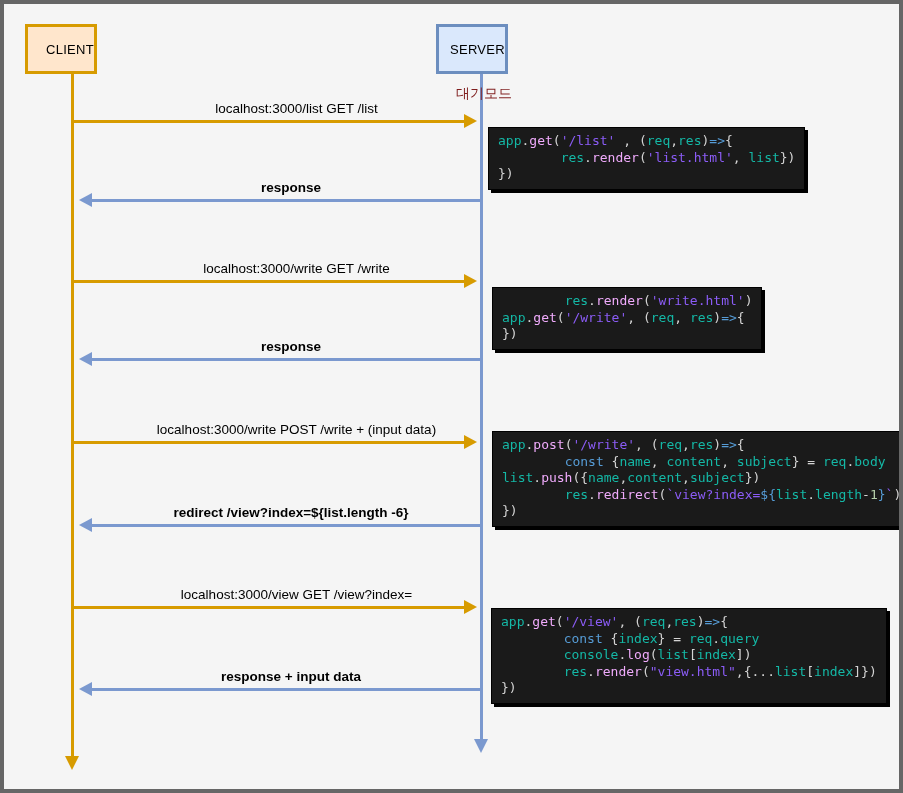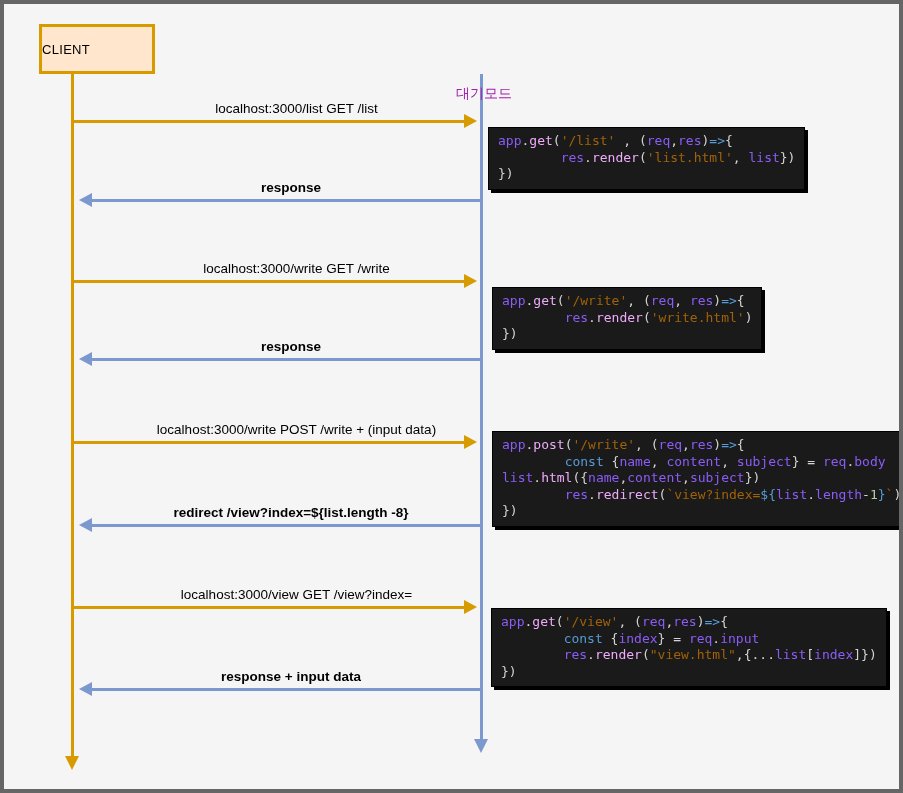--- a/index.html
+++ b/index.html
@@ -9,41 +9,40 @@
     box-sizing:border-box;
     background:#f5f5f5;
     border:4px solid #666666;
     overflow:hidden;
     font-family:"Liberation Sans", sans-serif;
   }
   
   .actor{
     position:absolute;
     box-sizing:border-box;
-    width:116px;height:50px;
-    display:flex;align-items:center;justify-content:flex-start;
+    width:72px;height:50px;
+    display:flex;align-items:center;justify-content:flex-end;
     font-size:13px;color:#000;
     letter-spacing:.3px;
-    margin-left:14px;
   }
   .actor.client{left:21px;top:20px;background:#ffe6cc;border:3px solid #d79b00;}
   .actor.server{left:432px;top:20px;background:#dae8fc;border:3px solid #6c8ebf;}
 
   
   .lifeline{position:absolute;width:3px;}
   .lifeline.client{left:67px;top:70px;height:684px;background:#d79b00;}
   .lifeline.server{left:476px;top:70px;height:666px;background:#7b99cf;}
   .lifehead{position:absolute;width:0;height:0;border-left:7px solid transparent;border-right:7px solid transparent;}
   .lifehead.client{left:61px;top:752px;border-top:14px solid #d79b00;}
   .lifehead.server{left:470px;top:735px;border-top:14px solid #7b99cf;}
 
   
   .standby{
     position:absolute;left:430px;top:81px;width:100px;
-    text-align:center;font-size:14px;color:#a21caf;
+    text-align:center;font-size:14px;color:#7f1d1d;
     background:transparent;
   }
 
   
   .msg{position:absolute;height:0;}
   .msg.right{left:68px;width:404px;}
   .msg.left{left:76px;width:402px;}
   .msg .line{position:absolute;top:-1.5px;height:3px;}
   .msg.right .line{left:0;right:11px;background:#d79b00;}
   .msg.left  .line{left:11px;right:0;background:#7b99cf;}
@@ -62,34 +61,37 @@
     position:absolute;
     background:#1a1a1a;
     border:1px solid #000;
     box-shadow:3px 3px 0 #000;
     padding:5px 9px 6px 9px;
     font-family:"DejaVu Sans Mono", monospace;
     font-size:13px;line-height:16.5px;
     color:#d4d4d4;
   }
   .cl{white-space:pre;}
-  .tk-v{color:#8b5cf6;}  
+  .tk-v{color:#14b8a6;}  
   .tk-f{color:#f0abfc;}  
-  .tk-s{color:#a16207;}  
+  .tk-s{color:#8b5cf6;}  
   .tk-k{color:#569cd6;}  
   .tk-p{color:#d4d4d4;}  
   .tk-n{color:#b5cea8;}  
 </style>
 </head>
 <body>
 
 <div class="canvas">
 
   <div class="actor client">
     <span>CLIENT</span>
+  </div>
+  <div class="actor server">
+    <span>SERVER</span>
   </div>
 
   <div class="lifeline client"></div>
   <div class="lifeline server"></div>
   <div class="lifehead client"></div>
   <div class="lifehead server"></div>
 
   <div class="standby">대기모드</div>
 
   <div class="msg right" style="top:117px">
@@ -116,21 +118,21 @@
     <div class="head"></div>
   </div>
 
   <div class="msg right" style="top:438px">
     <div class="mlabel">localhost:3000/write POST /write + (input data)</div>
     <div class="line"></div>
     <div class="head"></div>
   </div>
 
   <div class="msg left" style="top:521px">
-    <div class="mlabel">redirect /view?index=${list.length -8}</div>
+    <div class="mlabel">redirect /view?index=${list.length -6}</div>
     <div class="line"></div>
     <div class="head"></div>
   </div>
 
   <div class="msg right" style="top:603px">
     <div class="mlabel">localhost:3000/view GET /view?index=</div>
     <div class="line"></div>
     <div class="head"></div>
   </div>
 
@@ -139,31 +141,32 @@
     <div class="line"></div>
     <div class="head"></div>
   </div>
 
   <div class="code" style="left:484px;top:123px">
       <div class="cl"><span class="tk-v">app</span><span class="tk-p">.</span><span class="tk-f">get</span><span class="tk-p">(</span><span class="tk-s">'/list'</span><span class="tk-p"> , (</span><span class="tk-v">req</span><span class="tk-p">,</span><span class="tk-v">res</span><span class="tk-p">)</span><span class="tk-k">=&gt;</span><span class="tk-p">{</span></div>
       <div class="cl"><span class="tk-p">        </span><span class="tk-v">res</span><span class="tk-p">.</span><span class="tk-f">render</span><span class="tk-p">(</span><span class="tk-s">'list.html'</span><span class="tk-p">, </span><span class="tk-v">list</span><span class="tk-p">})</span></div>
       <div class="cl"><span class="tk-p">})</span></div>
     </div>
   <div class="code" style="left:488px;top:283px">
+      <div class="cl"><span class="tk-p">        </span><span class="tk-v">res</span><span class="tk-p">.</span><span class="tk-f">render</span><span class="tk-p">(</span><span class="tk-s">'write.html'</span><span class="tk-p">)</span></div>
       <div class="cl"><span class="tk-v">app</span><span class="tk-p">.</span><span class="tk-f">get</span><span class="tk-p">(</span><span class="tk-s">'/write'</span><span class="tk-p">, (</span><span class="tk-v">req</span><span class="tk-p">, </span><span class="tk-v">res</span><span class="tk-p">)</span><span class="tk-k">=&gt;</span><span class="tk-p">{</span></div>
-      <div class="cl"><span class="tk-p">        </span><span class="tk-v">res</span><span class="tk-p">.</span><span class="tk-f">render</span><span class="tk-p">(</span><span class="tk-s">'write.html'</span><span class="tk-p">)</span></div>
       <div class="cl"><span class="tk-p">})</span></div>
     </div>
   <div class="code" style="left:488px;top:427px">
       <div class="cl"><span class="tk-v">app</span><span class="tk-p">.</span><span class="tk-f">post</span><span class="tk-p">(</span><span class="tk-s">'/write'</span><span class="tk-p">, (</span><span class="tk-v">req</span><span class="tk-p">,</span><span class="tk-v">res</span><span class="tk-p">)</span><span class="tk-k">=&gt;</span><span class="tk-p">{</span></div>
       <div class="cl"><span class="tk-p">        </span><span class="tk-k">const</span><span class="tk-p"> {</span><span class="tk-v">name</span><span class="tk-p">, </span><span class="tk-v">content</span><span class="tk-p">, </span><span class="tk-v">subject</span><span class="tk-p">} = </span><span class="tk-v">req</span><span class="tk-p">.</span><span class="tk-v">body</span></div>
-      <div class="cl"><span class="tk-v">list</span><span class="tk-p">.</span><span class="tk-f">html</span><span class="tk-p">({</span><span class="tk-v">name</span><span class="tk-p">,</span><span class="tk-v">content</span><span class="tk-p">,</span><span class="tk-v">subject</span><span class="tk-p">})</span></div>
+      <div class="cl"><span class="tk-v">list</span><span class="tk-p">.</span><span class="tk-f">push</span><span class="tk-p">({</span><span class="tk-v">name</span><span class="tk-p">,</span><span class="tk-v">content</span><span class="tk-p">,</span><span class="tk-v">subject</span><span class="tk-p">})</span></div>
       <div class="cl"><span class="tk-p">        </span><span class="tk-v">res</span><span class="tk-p">.</span><span class="tk-f">redirect</span><span class="tk-p">(</span><span class="tk-s">`view?index=</span><span class="tk-k">${</span><span class="tk-v">list</span><span class="tk-p">.</span><span class="tk-v">length</span><span class="tk-p">-</span><span class="tk-n">1</span><span class="tk-k">}</span><span class="tk-s">`</span><span class="tk-p">)</span></div>
       <div class="cl"><span class="tk-p">})</span></div>
     </div>
   <div class="code" style="left:487px;top:604px">
       <div class="cl"><span class="tk-v">app</span><span class="tk-p">.</span><span class="tk-f">get</span><span class="tk-p">(</span><span class="tk-s">'/view'</span><span class="tk-p">, (</span><span class="tk-v">req</span><span class="tk-p">,</span><span class="tk-v">res</span><span class="tk-p">)</span><span class="tk-k">=&gt;</span><span class="tk-p">{</span></div>
-      <div class="cl"><span class="tk-p">        </span><span class="tk-k">const</span><span class="tk-p"> {</span><span class="tk-v">index</span><span class="tk-p">} = </span><span class="tk-v">req</span><span class="tk-p">.</span><span class="tk-v">input</span></div>
+      <div class="cl"><span class="tk-p">        </span><span class="tk-k">const</span><span class="tk-p"> {</span><span class="tk-v">index</span><span class="tk-p">} = </span><span class="tk-v">req</span><span class="tk-p">.</span><span class="tk-v">query</span></div>
+      <div class="cl"><span class="tk-p">        </span><span class="tk-v">console</span><span class="tk-p">.</span><span class="tk-f">log</span><span class="tk-p">(</span><span class="tk-v">list</span><span class="tk-p">[</span><span class="tk-v">index</span><span class="tk-p">])</span></div>
       <div class="cl"><span class="tk-p">        </span><span class="tk-v">res</span><span class="tk-p">.</span><span class="tk-f">render</span><span class="tk-p">(</span><span class="tk-s">"view.html"</span><span class="tk-p">,{...</span><span class="tk-v">list</span><span class="tk-p">[</span><span class="tk-v">index</span><span class="tk-p">]})</span></div>
       <div class="cl"><span class="tk-p">})</span></div>
     </div>
 
 </div>
 
 </body></html>

